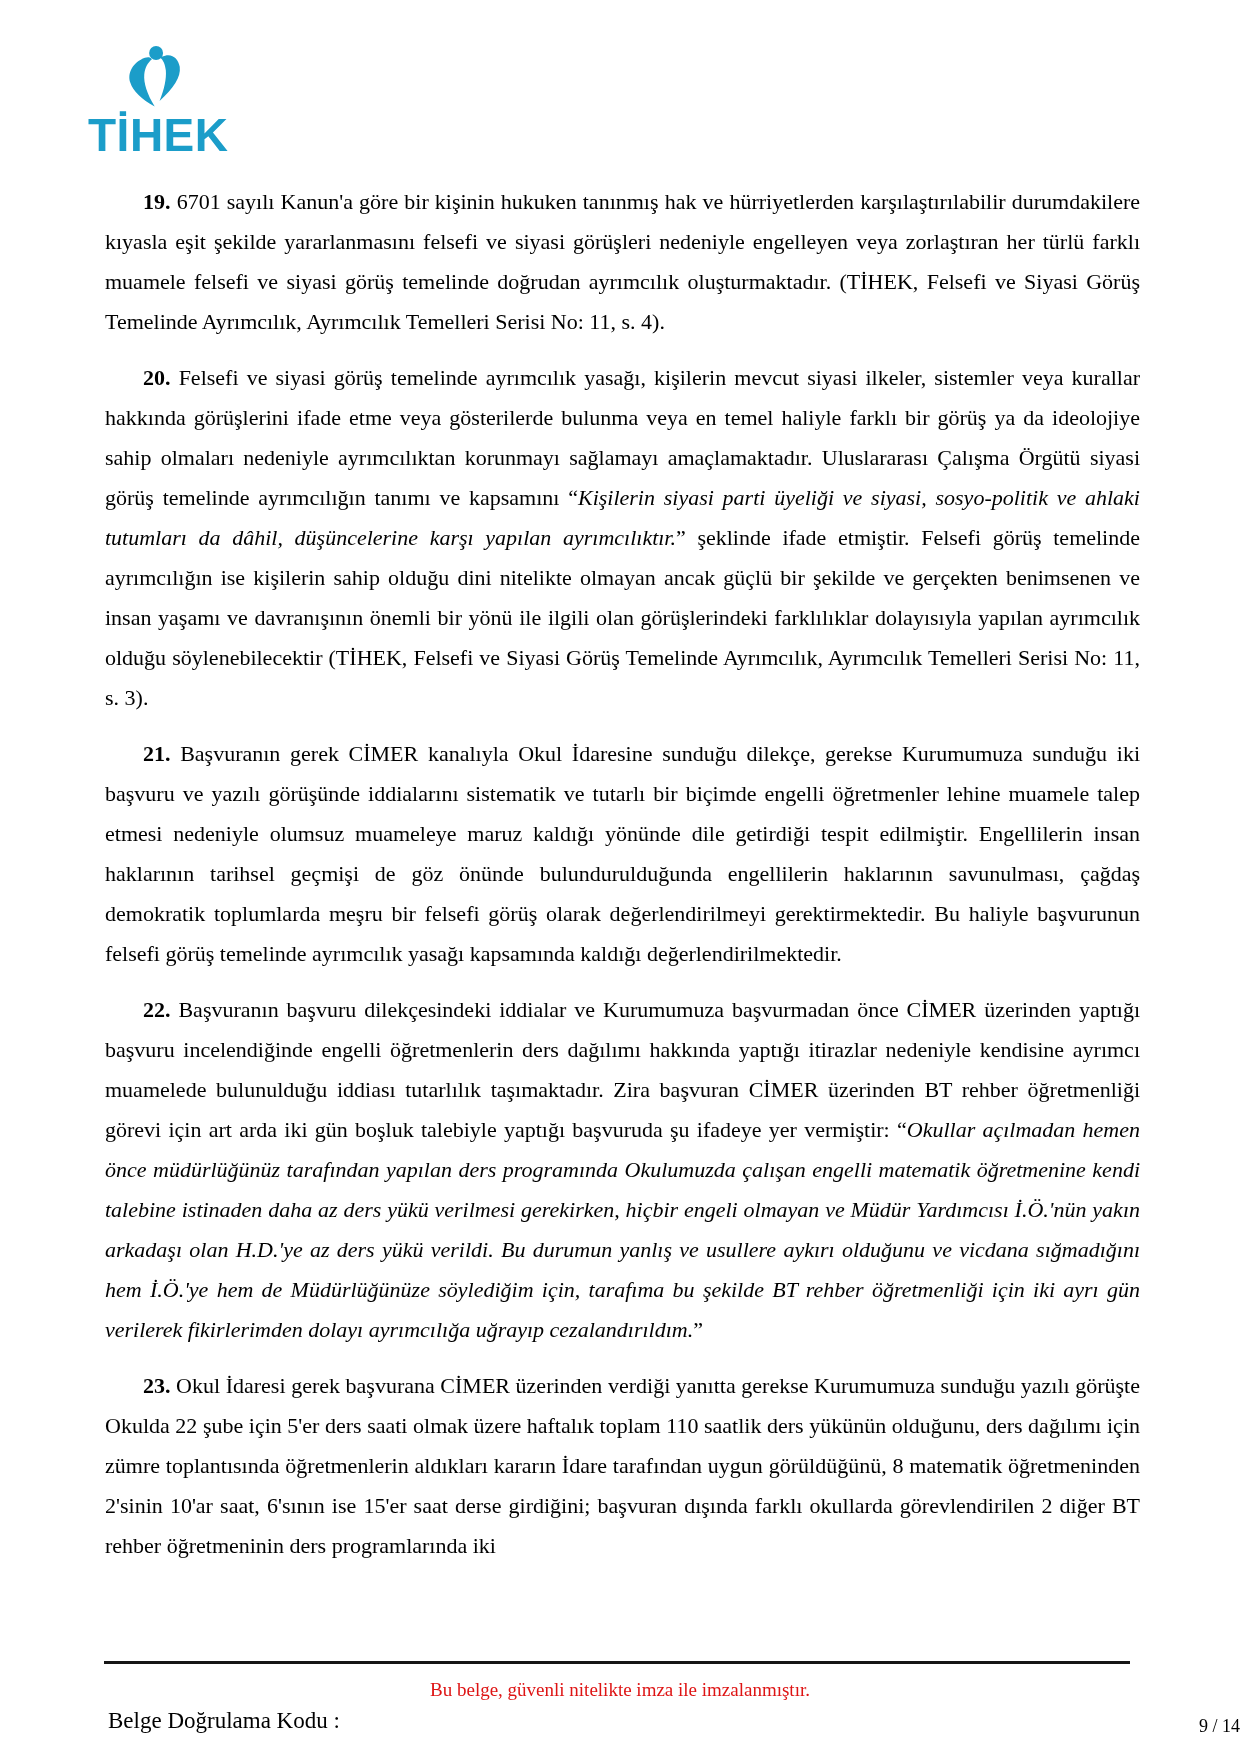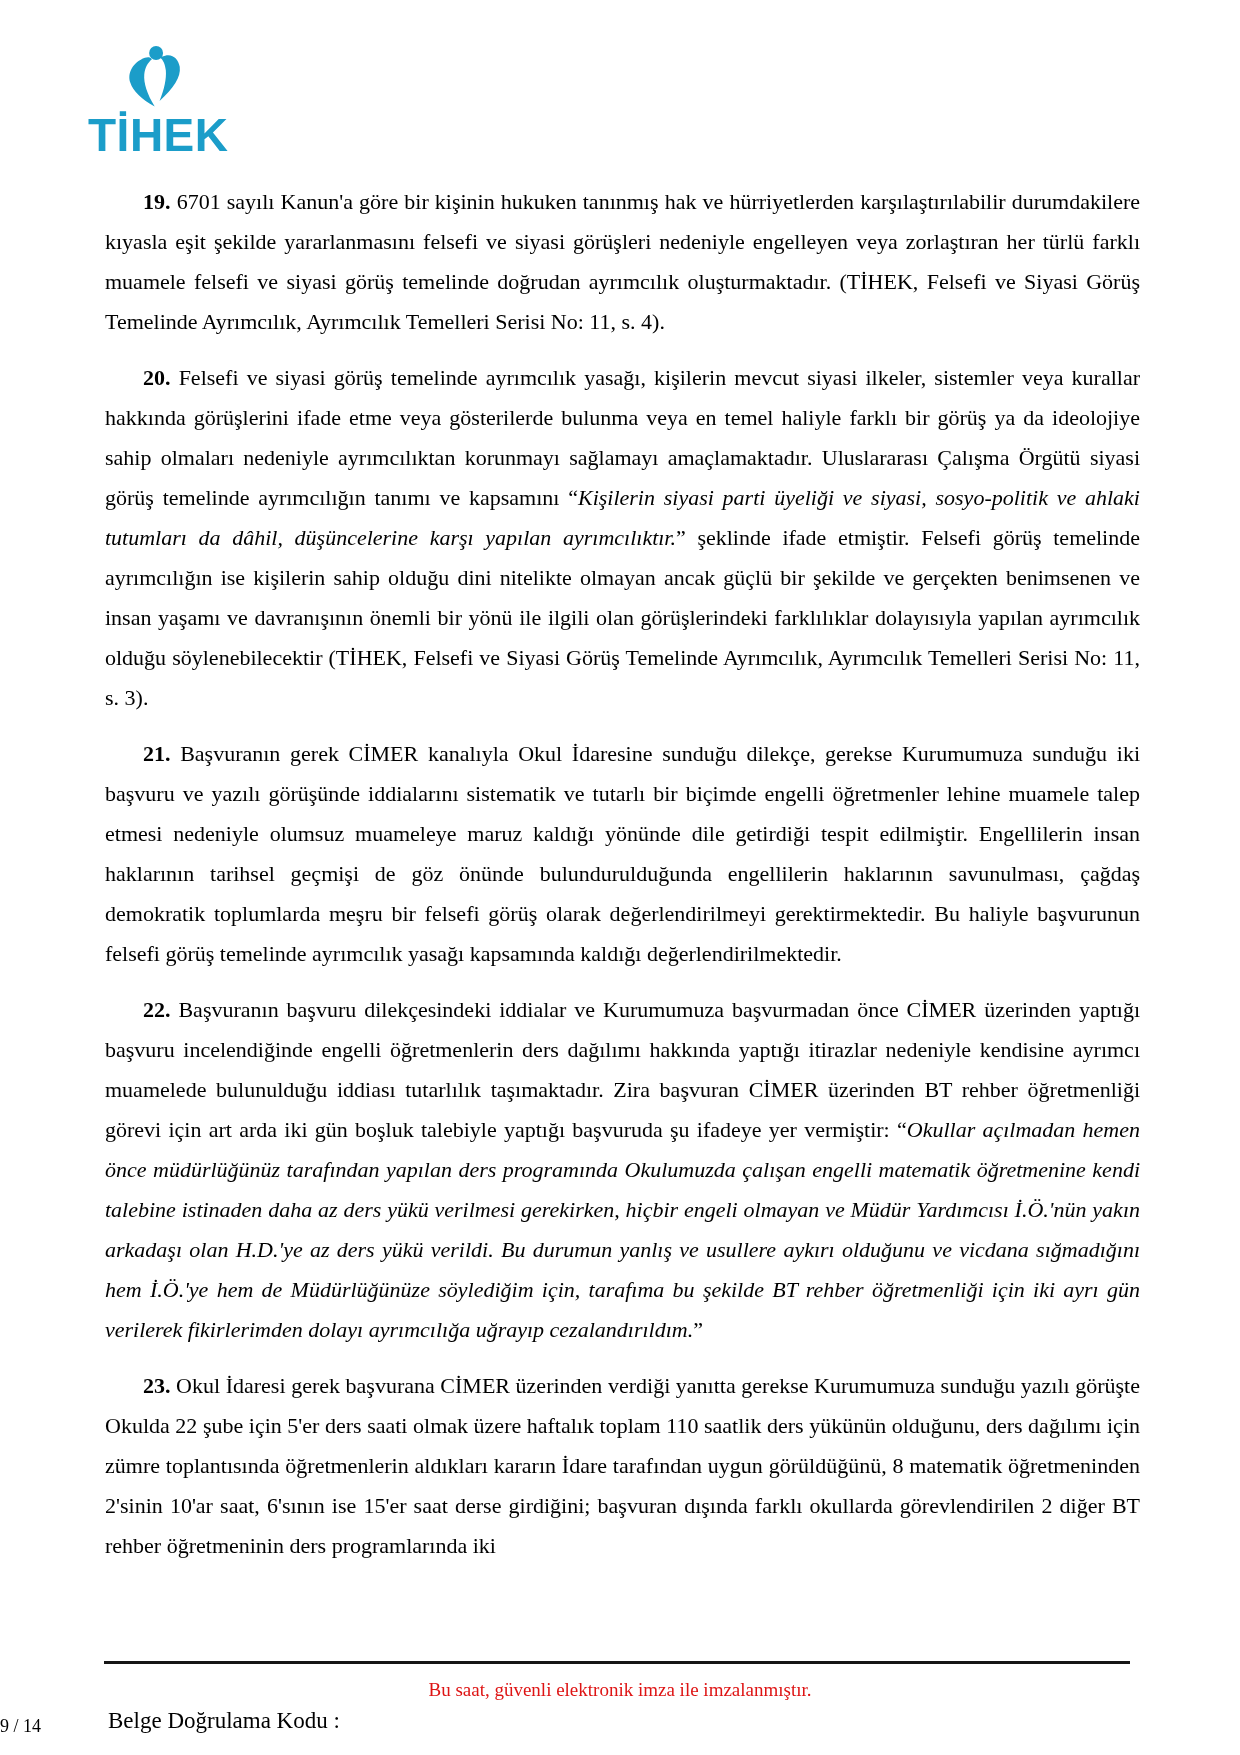--- a/index.html
+++ b/index.html
@@ -59,21 +59,21 @@
   }
   .verify {
     position: absolute;
     left: 108px; top: 1708px;
     font-size: 23px;
   }
   .pagenum {
     position: absolute;
     left: 0; top: 1716px;
     width: 100%;
-    text-align: left;
+    text-align: right;
     font-size: 18px;
   }
 </style>
 </head>
 <body>
 
 <div class="page">
 
   <div class="logo">
     <svg class="logo-icon" width="76" height="64" viewBox="0 0 80 92" aria-hidden="true" style="fill: rgb(27, 157, 201);">
@@ -88,17 +88,17 @@
 
   <div class="content">
       <p class="para"><b>19.</b><span class="seg-normal"> 6701 sayılı Kanun'a göre bir kişinin hukuken tanınmış hak ve hürriyetlerden karşılaştırılabilir durumdakilere kıyasla eşit şekilde yararlanmasını felsefi ve siyasi görüşleri nedeniyle engelleyen veya zorlaştıran her türlü farklı muamele felsefi ve siyasi görüş temelinde doğrudan ayrımcılık oluşturmaktadır. (TİHEK, Felsefi ve Siyasi Görüş Temelinde Ayrımcılık, Ayrımcılık Temelleri Serisi No: 11, s. 4).</span></p>
       <p class="para"><b>20.</b><span class="seg-normal"> Felsefi ve siyasi görüş temelinde ayrımcılık yasağı, kişilerin mevcut siyasi ilkeler, sistemler veya kurallar hakkında görüşlerini ifade etme veya gösterilerde bulunma veya en temel haliyle farklı bir görüş ya da ideolojiye sahip olmaları nedeniyle ayrımcılıktan korunmayı sağlamayı amaçlamaktadır. Uluslararası Çalışma Örgütü siyasi görüş temelinde ayrımcılığın tanımı ve kapsamını “</span><span class="seg-italic">Kişilerin siyasi parti üyeliği ve siyasi, sosyo-politik ve ahlaki tutumları da dâhil, düşüncelerine karşı yapılan ayrımcılıktır.</span><span class="seg-normal">” şeklinde ifade etmiştir. Felsefi görüş temelinde ayrımcılığın ise kişilerin sahip olduğu dini nitelikte olmayan ancak güçlü bir şekilde ve gerçekten benimsenen ve insan yaşamı ve davranışının önemli bir yönü ile ilgili olan görüşlerindeki farklılıklar dolayısıyla yapılan ayrımcılık olduğu söylenebilecektir (TİHEK, Felsefi ve Siyasi Görüş Temelinde Ayrımcılık, Ayrımcılık Temelleri Serisi No: 11, s. 3).</span></p>
       <p class="para"><b>21.</b><span class="seg-normal"> Başvuranın gerek CİMER kanalıyla Okul İdaresine sunduğu dilekçe, gerekse Kurumumuza sunduğu iki başvuru ve yazılı görüşünde iddialarını sistematik ve tutarlı bir biçimde engelli öğretmenler lehine muamele talep etmesi nedeniyle olumsuz muameleye maruz kaldığı yönünde dile getirdiği tespit edilmiştir. Engellilerin insan haklarının tarihsel geçmişi de göz önünde bulundurulduğunda engellilerin haklarının savunulması, çağdaş demokratik toplumlarda meşru bir felsefi görüş olarak değerlendirilmeyi gerektirmektedir. Bu haliyle başvurunun felsefi görüş temelinde ayrımcılık yasağı kapsamında kaldığı değerlendirilmektedir.</span></p>
       <p class="para"><b>22.</b><span class="seg-normal"> Başvuranın başvuru dilekçesindeki iddialar ve Kurumumuza başvurmadan önce CİMER üzerinden yaptığı başvuru incelendiğinde engelli öğretmenlerin ders dağılımı hakkında yaptığı itirazlar nedeniyle kendisine ayrımcı muamelede bulunulduğu iddiası tutarlılık taşımaktadır. Zira başvuran CİMER üzerinden BT rehber öğretmenliği görevi için art arda iki gün boşluk talebiyle yaptığı başvuruda şu ifadeye yer vermiştir: “</span><span class="seg-italic">Okullar açılmadan hemen önce müdürlüğünüz tarafından yapılan ders programında Okulumuzda çalışan engelli matematik öğretmenine kendi talebine istinaden daha az ders yükü verilmesi gerekirken, hiçbir engeli olmayan ve Müdür Yardımcısı İ.Ö.'nün yakın arkadaşı olan H.D.'ye az ders yükü verildi. Bu durumun yanlış ve usullere aykırı olduğunu ve vicdana sığmadığını hem İ.Ö.'ye hem de Müdürlüğünüze söylediğim için, tarafıma bu şekilde BT rehber öğretmenliği için iki ayrı gün verilerek fikirlerimden dolayı ayrımcılığa uğrayıp cezalandırıldım.</span><span class="seg-normal">”</span></p>
       <p class="para"><b>23.</b><span class="seg-normal"> Okul İdaresi gerek başvurana CİMER üzerinden verdiği yanıtta gerekse Kurumumuza sunduğu yazılı görüşte Okulda 22 şube için 5'er ders saati olmak üzere haftalık toplam 110 saatlik ders yükünün olduğunu, ders dağılımı için zümre toplantısında öğretmenlerin aldıkları kararın İdare tarafından uygun görüldüğünü, 8 matematik öğretmeninden 2'sinin 10'ar saat, 6'sının ise 15'er saat derse girdiğini; başvuran dışında farklı okullarda görevlendirilen 2 diğer BT rehber öğretmeninin ders programlarında iki</span></p>
     </div>
 
   <div class="footer-rule"></div>
-  <div class="sig-note" style="color: rgb(222, 20, 20);">Bu saat, güvenli elektronik imza ile imzalanmıştır.</div>
+  <div class="sig-note" style="color: rgb(222, 20, 20);">Bu belge, güvenli nitelikte imza ile imzalanmıştır.</div>
   <div class="verify">Belge Doğrulama Kodu :</div>
   <div class="pagenum">9 / 14</div>
 
 </div>
 
 </body></html>

